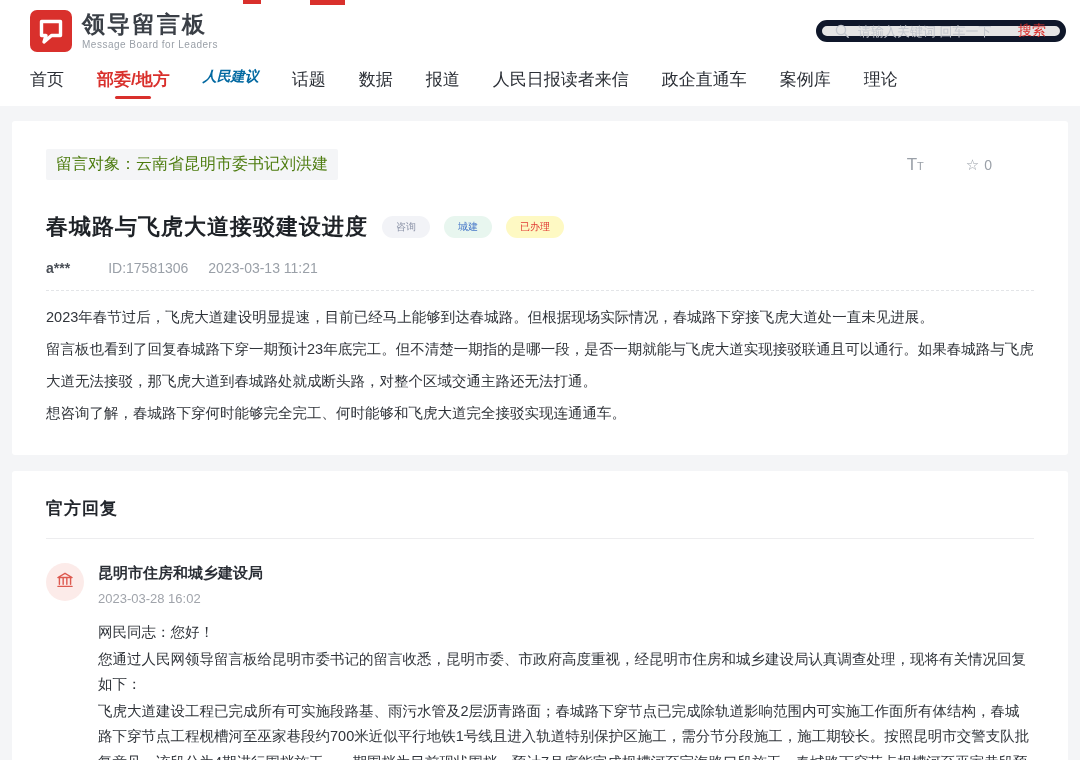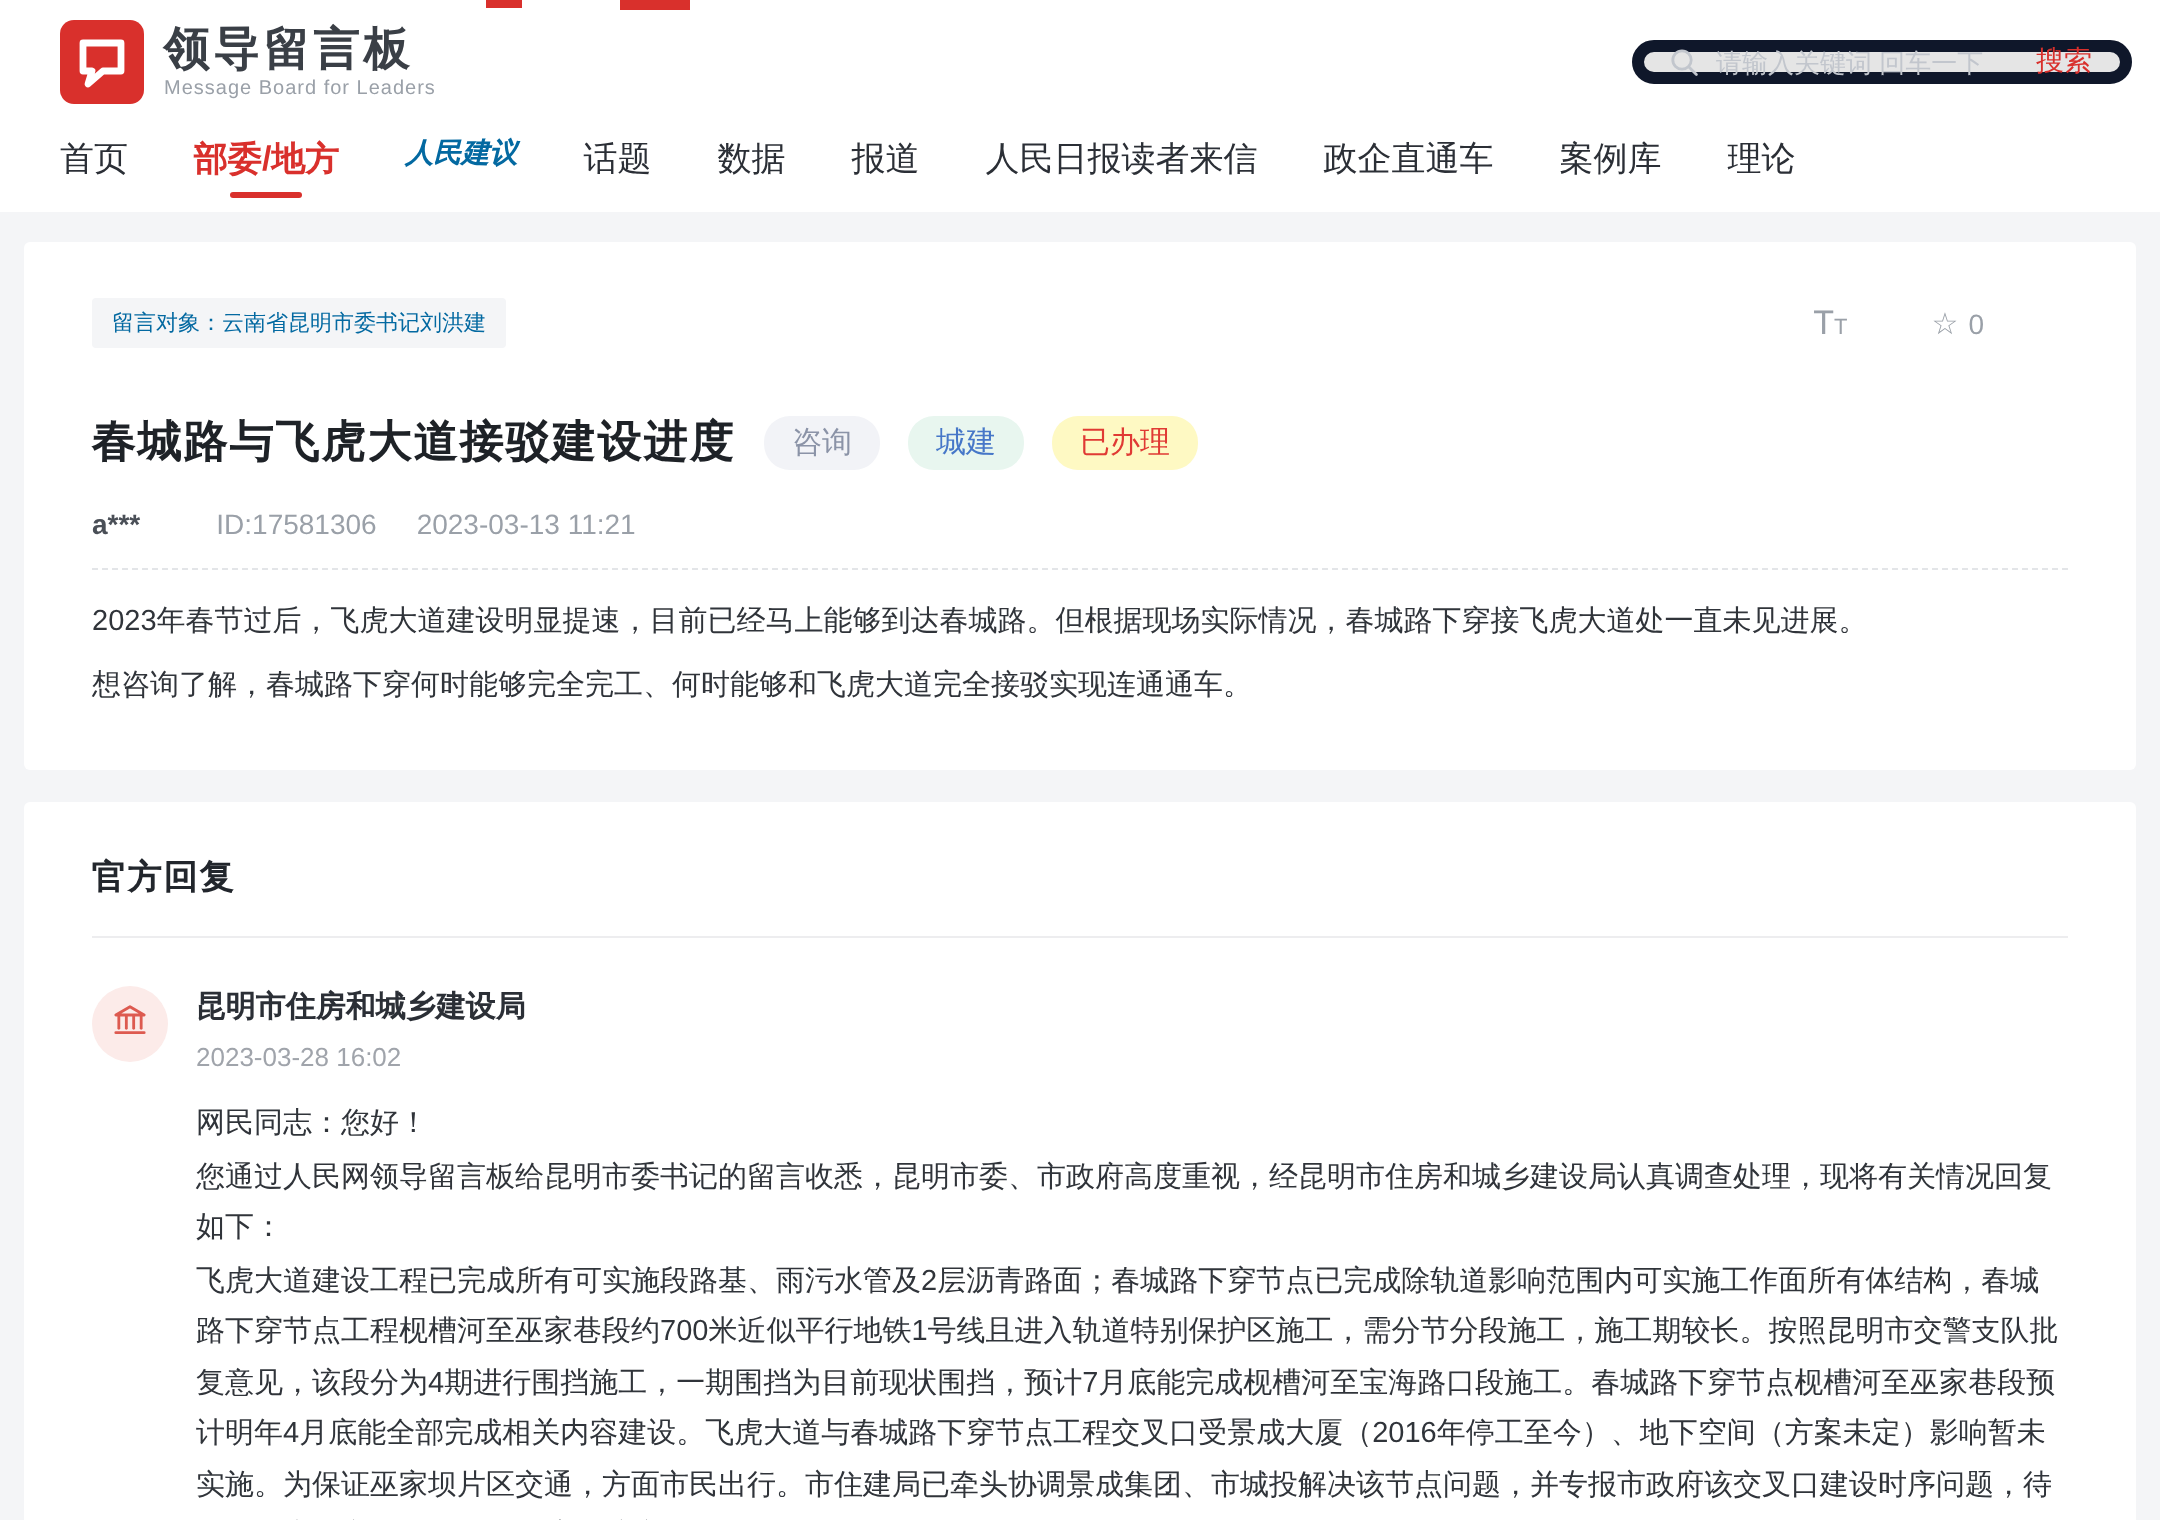--- a/index.html
+++ b/index.html
@@ -60,33 +60,33 @@
     font-family:Liberation Sans, sans-serif;
   }
 
   
   .main { padding:15px 12px 0 12px; }
   .card { background:#fff; border-radius:3px; }
   .card-message { padding:28px 34px 26px 34px; }
 
   .msg-top-row { display:flex; align-items:center; justify-content:space-between; }
   .target-tag {
-    background:#f4f5f7; color:#0369a1; font-size:11px; padding:5px 10px; border-radius:2px;
+    background:#f4f5f7; color:#4d7c0f; font-size:16px; padding:5px 10px; border-radius:2px;
   }
   .msg-tools { display:flex; align-items:center; gap:42px; color:#9aa0a8; padding-right:42px; }
   .font-size-icon { cursor:pointer; color:#9aa0a8; }
   .fs-large { font-size:17px; }
   .fs-small { font-size:11px; }
   .star-wrap { cursor:pointer; font-size:14px; display:flex; align-items:center; gap:5px; }
   .star-glyph { font-size:15px; }
 
   .title-row { display:flex; align-items:center; gap:14px; margin-top:32px; }
   .msg-title { font-size:22px; font-weight:bold; color:#1e2227; letter-spacing:1px; }
   .tags { display:flex; gap:14px; }
-  .tag { font-size:15px; padding:4px 14px; border-radius:13px; white-space:nowrap; }
+  .tag { font-size:10px; padding:4px 14px; border-radius:13px; white-space:nowrap; }
   .tag-gray { background:#f2f3f7; color:#8b93a7; }
   .tag-blue { background:#e8f6ef; color:#4677c8; }
   .tag-red  { background:#fef9c3; color:#e03a34; }
 
   .author-row { margin-top:18px; font-size:14px; display:flex; align-items:center; }
   .author { font-weight:bold; color:#4a4f57; }
   .meta { color:#9aa0a8; }
   .meta.id { margin-left:38px; }
   .meta.time { margin-left:20px; }
 
@@ -182,20 +182,21 @@
     <div class="author-row">
       <span class="author">a***</span>
       <span class="meta id">ID:17581306</span>
       <span class="meta time">2023-03-13 11:21</span>
     </div>
 
     <div class="dashed-divider"></div>
 
     <div class="msg-body" id="msg-body">
         <p> 2023年春节过后，飞虎大道建设明显提速，目前已经马上能够到达春城路。但根据现场实际情况，春城路下穿接飞虎大道处一直未见进展。</p>
+        <p>留言板也看到了回复春城路下穿一期预计23年底完工。但不清楚一期指的是哪一段，是否一期就能与飞虎大道实现接驳联通且可以通行。如果春城路与飞虎大道无法接驳，那飞虎大道到春城路处就成断头路，对整个区域交通主路还无法打通。</p>
         <p>想咨询了解，春城路下穿何时能够完全完工、何时能够和飞虎大道完全接驳实现连通通车。</p>
       </div>
   </section>
 
   <section class="card card-reply">
     <h2 class="reply-heading">官方回复</h2>
     <div class="reply-divider"></div>
 
     <div class="reply-head">
       <div class="agency-avatar">

